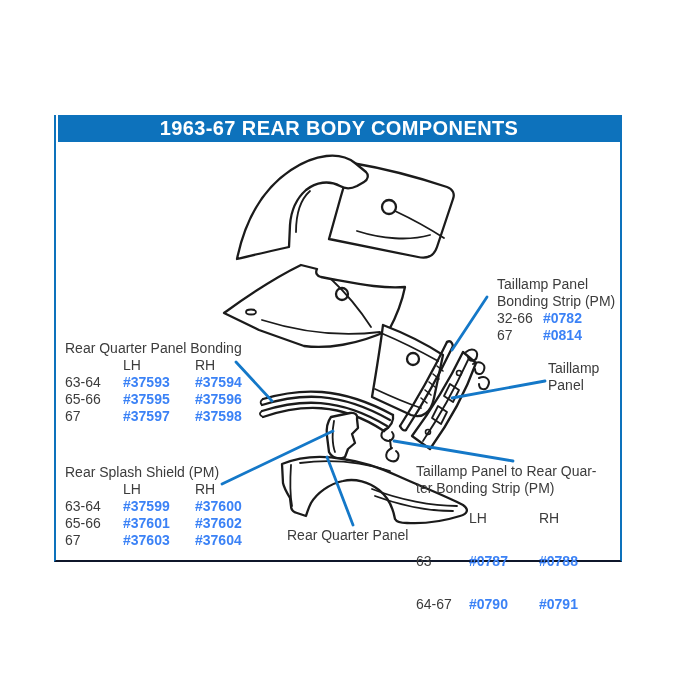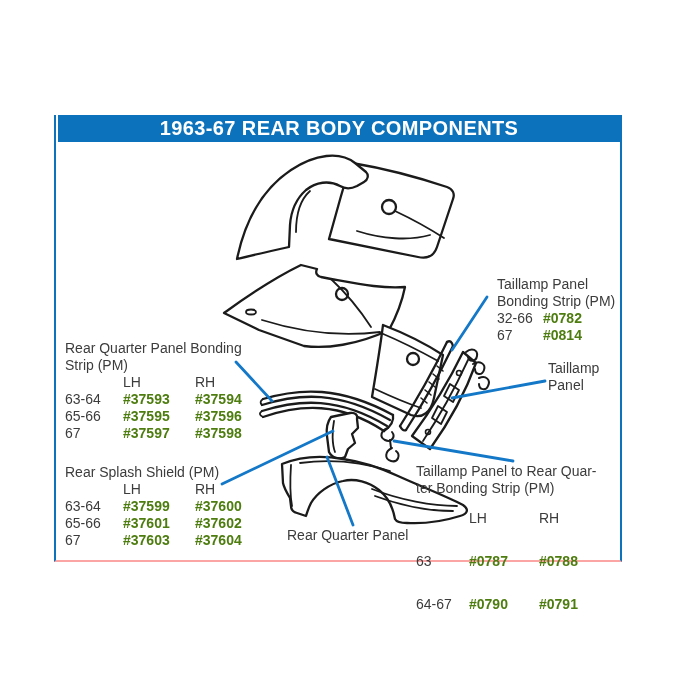--- a/index.html
+++ b/index.html
@@ -1,25 +1,25 @@
 <!DOCTYPE html>
 <html><head>
 <meta charset="utf-8">
 <style>
   html,body{margin:0;padding:0;background:#ffffff;}
   #page{position:relative;width:680px;height:680px;background:#ffffff;overflow:hidden;
         font-family:"Liberation Sans","DejaVu Sans",sans-serif;}
   #frame{position:absolute;left:54px;top:115px;width:568px;height:447px;box-sizing:border-box;
-         border-left:2px solid #0d72bc;border-right:2px solid #0d72bc;border-bottom:2px solid #fca5a5;z-index:0;}
+         border-left:2px solid #0d72bc;border-right:2px solid #0d72bc;border-bottom:2px solid #0f172a;z-index:0;}
   #titlebar{position:absolute;left:2px;right:0;top:0;height:27px;background:#0d72bc;
             color:#ffffff;font-weight:bold;font-size:20px;letter-spacing:.4px;
             text-align:center;line-height:27px;}
   svg.art{position:absolute;left:0;top:0;z-index:1;}
   .tb{position:absolute;z-index:2;font-size:14px;line-height:17px;color:#3c3c3c;white-space:nowrap;}
-  .b{font-weight:bold;color:#4d7c0f;}
+  .b{font-weight:bold;color:#3b82f6;}
   .c{display:inline-block;}
   .y{width:58px;}  .lh{width:72px;}  .rh{width:72px;}
   .y2{width:53px;margin-top:26px;} .lh2{width:70px;} .rh2{width:70px;}
   .y3{width:46px;}
 </style>
 </head>
 <body>
 
 <div id="page">
 
@@ -125,21 +125,20 @@
 
   <div class="tb" style="left:497px;top:276px;">
     <div>Taillamp Panel</div>
     <div>Bonding Strip (PM)</div>
     <div><span class="c y3">32-66</span><span class="b">#0782</span></div>
     <div><span class="c y3">67</span><span class="b">#0814</span></div>
   </div>
 
   <div class="tb" style="left:65px;top:340px;">
     <div>Rear Quarter Panel Bonding</div>
-    <div>Strip (PM)</div>
     <div><span class="c y"></span><span class="c lh">LH</span><span class="c rh">RH</span></div>
     <div><span class="c y">63-64</span><span class="c lh b">#37593</span><span class="c rh b">#37594</span></div>
     <div><span class="c y">65-66</span><span class="c lh b">#37595</span><span class="c rh b">#37596</span></div>
     <div><span class="c y">67</span><span class="c lh b">#37597</span><span class="c rh b">#37598</span></div>
   </div>
 
   <div class="tb" style="left:548px;top:360px;">
     <div>Taillamp</div>
     <div>Panel</div>
   </div>

